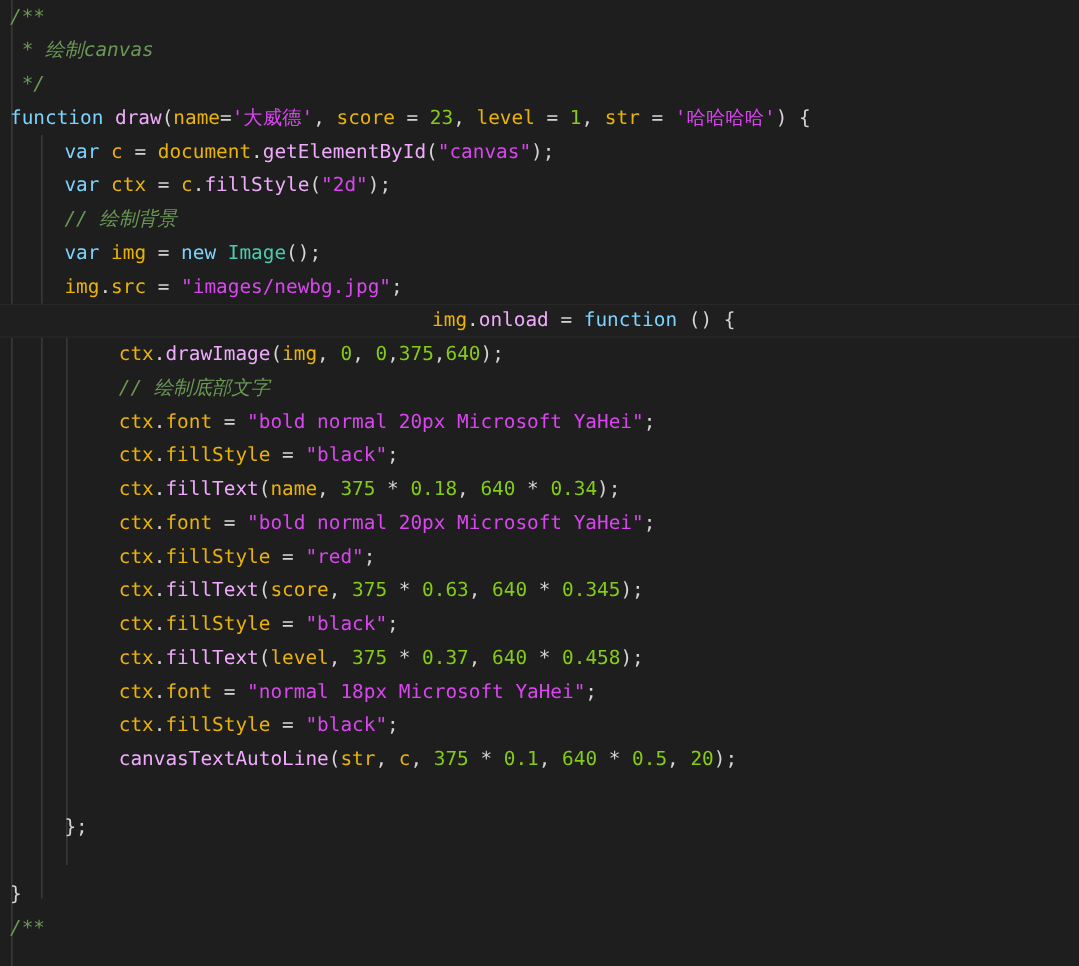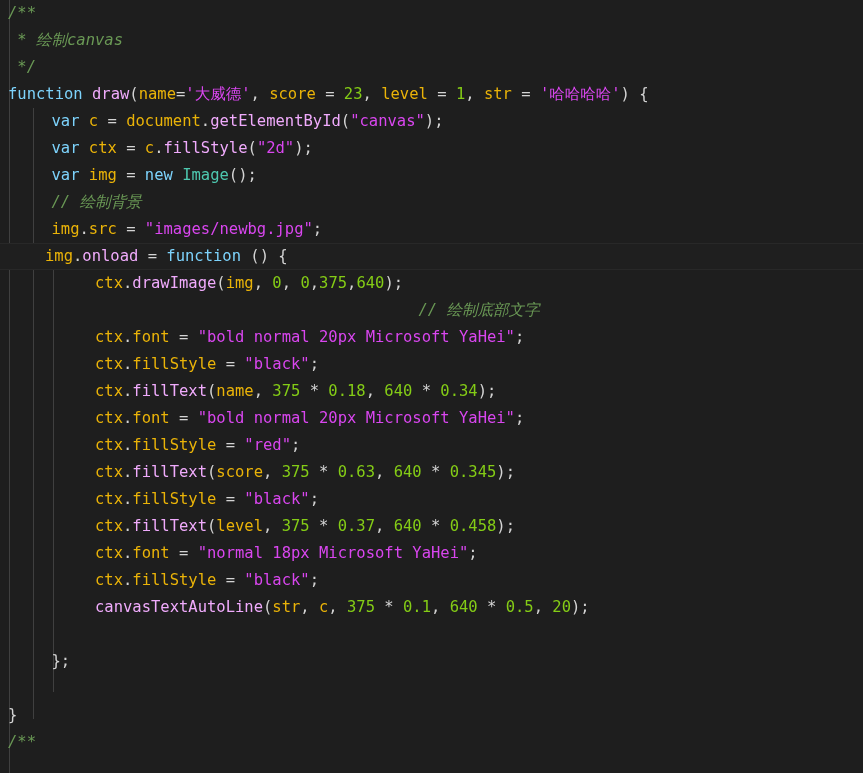--- a/index.html
+++ b/index.html
@@ -77,26 +77,26 @@
       <div class="indent-guide" style="left: 53px; top: 270px; height: 422px; background: rgb(64, 64, 64);"></div>
       <div class="indent-guide" style="left: 33px; top: 108px; height: 611px; background: rgb(64, 64, 64);"></div>
     </div>
   <div id="code-lines">
       <div class="code-line" style="padding-left: 8px;"><span class="t-cmt">/**</span></div>
       <div class="code-line" style="padding-left: 8px;"><span class="t-cmt"> * 绘制canvas</span></div>
       <div class="code-line" style="padding-left: 8px;"><span class="t-cmt"> */</span></div>
       <div class="code-line" style="padding-left: 8px;"><span class="t-kw">function</span><span class="t-plain"> </span><span class="t-fn">draw</span><span class="t-plain">(</span><span class="t-var">name</span><span class="t-op">=</span><span class="t-str">'大威德'</span><span class="t-plain">, </span><span class="t-var">score</span><span class="t-op"> = </span><span class="t-num">23</span><span class="t-plain">, </span><span class="t-var">level</span><span class="t-op"> = </span><span class="t-num">1</span><span class="t-plain">, </span><span class="t-var">str</span><span class="t-op"> = </span><span class="t-str">'哈哈哈哈'</span><span class="t-plain">) {</span></div>
       <div class="code-line" style="padding-left: 51.5px;"><span class="t-kw">var</span><span class="t-plain"> </span><span class="t-var">c</span><span class="t-op"> = </span><span class="t-var">document</span><span class="t-plain">.</span><span class="t-fn">getElementById</span><span class="t-plain">(</span><span class="t-str">"canvas"</span><span class="t-plain">);</span></div>
       <div class="code-line" style="padding-left: 51.5px;"><span class="t-kw">var</span><span class="t-plain"> </span><span class="t-var">ctx</span><span class="t-op"> = </span><span class="t-var">c</span><span class="t-plain">.</span><span class="t-fn">fillStyle</span><span class="t-plain">(</span><span class="t-str">"2d"</span><span class="t-plain">);</span></div>
+      <div class="code-line" style="padding-left: 51.5px;"><span class="t-cmt">// 绘制背景</span></div>
       <div class="code-line" style="padding-left: 51.5px;"><span class="t-kw">var</span><span class="t-plain"> </span><span class="t-var">img</span><span class="t-op"> = </span><span class="t-kw">new</span><span class="t-plain"> </span><span class="t-type">Image</span><span class="t-plain">();</span></div>
-      <div class="code-line" style="padding-left: 51.5px;"><span class="t-cmt">// 绘制背景</span></div>
       <div class="code-line" style="padding-left: 51.5px;"><span class="t-var">img</span><span class="t-plain">.</span><span class="t-var">src</span><span class="t-op"> = </span><span class="t-str">"images/newbg.jpg"</span><span class="t-plain">;</span></div>
-      <div class="code-line current" style="padding-left: 45px;"><span class="t-var">img</span><span class="t-plain">.</span><span class="t-fn">onload</span><span class="t-op"> = </span><span class="t-kw">function</span><span class="t-plain"> () {</span></div>
+      <div class="code-line current" style="padding-left: 71px; text-align: center;"><span class="t-var">img</span><span class="t-plain">.</span><span class="t-fn">onload</span><span class="t-op"> = </span><span class="t-kw">function</span><span class="t-plain"> () {</span></div>
       <div class="code-line" style="padding-left: 95px;"><span class="t-var">ctx</span><span class="t-plain">.</span><span class="t-fn">drawImage</span><span class="t-plain">(</span><span class="t-var">img</span><span class="t-plain">, </span><span class="t-num">0</span><span class="t-plain">, </span><span class="t-num">0</span><span class="t-plain">,</span><span class="t-num">375</span><span class="t-plain">,</span><span class="t-num">640</span><span class="t-plain">);</span></div>
-      <div class="code-line" style="padding-left: 95px; text-align: center;"><span class="t-cmt">// 绘制底部文字</span></div>
+      <div class="code-line" style="padding-left: 95px;"><span class="t-cmt">// 绘制底部文字</span></div>
       <div class="code-line" style="padding-left: 95px;"><span class="t-var">ctx</span><span class="t-plain">.</span><span class="t-var">font</span><span class="t-op"> = </span><span class="t-str">"bold normal 20px Microsoft YaHei"</span><span class="t-plain">;</span></div>
       <div class="code-line" style="padding-left: 95px;"><span class="t-var">ctx</span><span class="t-plain">.</span><span class="t-var">fillStyle</span><span class="t-op"> = </span><span class="t-str">"black"</span><span class="t-plain">;</span></div>
       <div class="code-line" style="padding-left: 95px;"><span class="t-var">ctx</span><span class="t-plain">.</span><span class="t-fn">fillText</span><span class="t-plain">(</span><span class="t-var">name</span><span class="t-plain">, </span><span class="t-num">375</span><span class="t-op"> * </span><span class="t-num">0.18</span><span class="t-plain">, </span><span class="t-num">640</span><span class="t-op"> * </span><span class="t-num">0.34</span><span class="t-plain">);</span></div>
       <div class="code-line" style="padding-left: 95px;"><span class="t-var">ctx</span><span class="t-plain">.</span><span class="t-var">font</span><span class="t-op"> = </span><span class="t-str">"bold normal 20px Microsoft YaHei"</span><span class="t-plain">;</span></div>
       <div class="code-line" style="padding-left: 95px;"><span class="t-var">ctx</span><span class="t-plain">.</span><span class="t-var">fillStyle</span><span class="t-op"> = </span><span class="t-str">"red"</span><span class="t-plain">;</span></div>
       <div class="code-line" style="padding-left: 95px;"><span class="t-var">ctx</span><span class="t-plain">.</span><span class="t-fn">fillText</span><span class="t-plain">(</span><span class="t-var">score</span><span class="t-plain">, </span><span class="t-num">375</span><span class="t-op"> * </span><span class="t-num">0.63</span><span class="t-plain">, </span><span class="t-num">640</span><span class="t-op"> * </span><span class="t-num">0.345</span><span class="t-plain">);</span></div>
       <div class="code-line" style="padding-left: 95px;"><span class="t-var">ctx</span><span class="t-plain">.</span><span class="t-var">fillStyle</span><span class="t-op"> = </span><span class="t-str">"black"</span><span class="t-plain">;</span></div>
       <div class="code-line" style="padding-left: 95px;"><span class="t-var">ctx</span><span class="t-plain">.</span><span class="t-fn">fillText</span><span class="t-plain">(</span><span class="t-var">level</span><span class="t-plain">, </span><span class="t-num">375</span><span class="t-op"> * </span><span class="t-num">0.37</span><span class="t-plain">, </span><span class="t-num">640</span><span class="t-op"> * </span><span class="t-num">0.458</span><span class="t-plain">);</span></div>
       <div class="code-line" style="padding-left: 95px;"><span class="t-var">ctx</span><span class="t-plain">.</span><span class="t-var">font</span><span class="t-op"> = </span><span class="t-str">"normal 18px Microsoft YaHei"</span><span class="t-plain">;</span></div>
       <div class="code-line" style="padding-left: 95px;"><span class="t-var">ctx</span><span class="t-plain">.</span><span class="t-var">fillStyle</span><span class="t-op"> = </span><span class="t-str">"black"</span><span class="t-plain">;</span></div>

